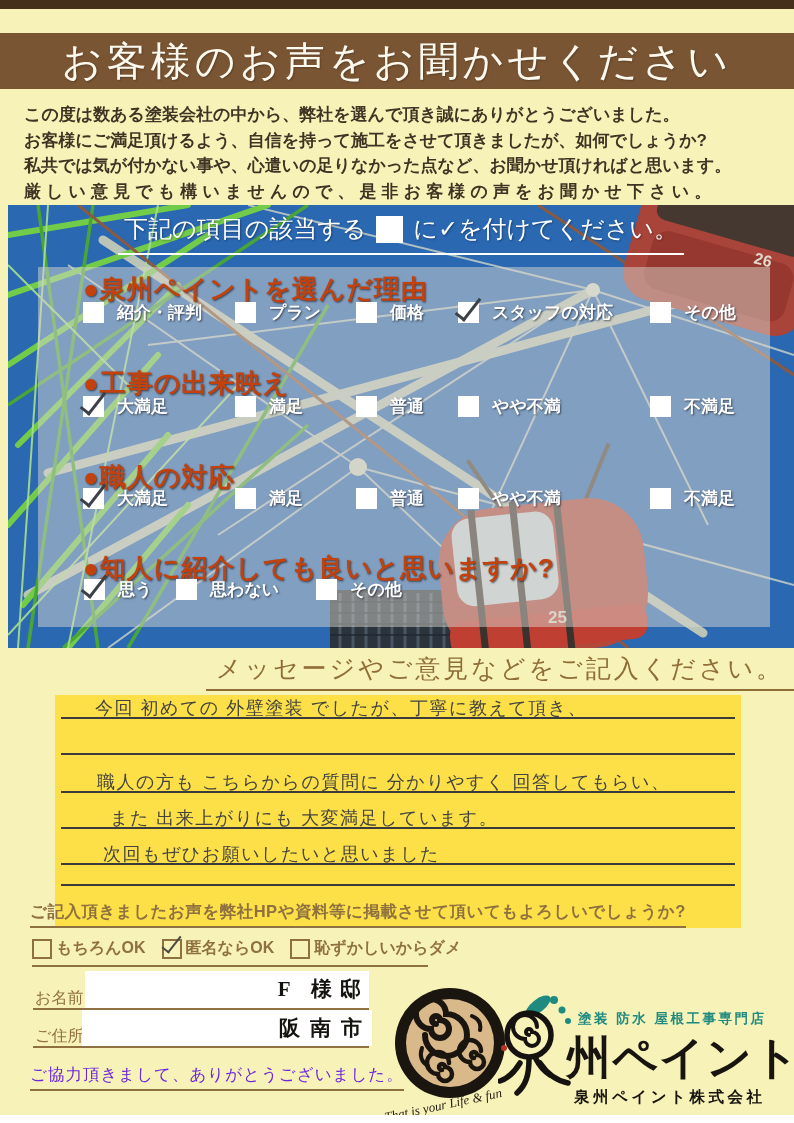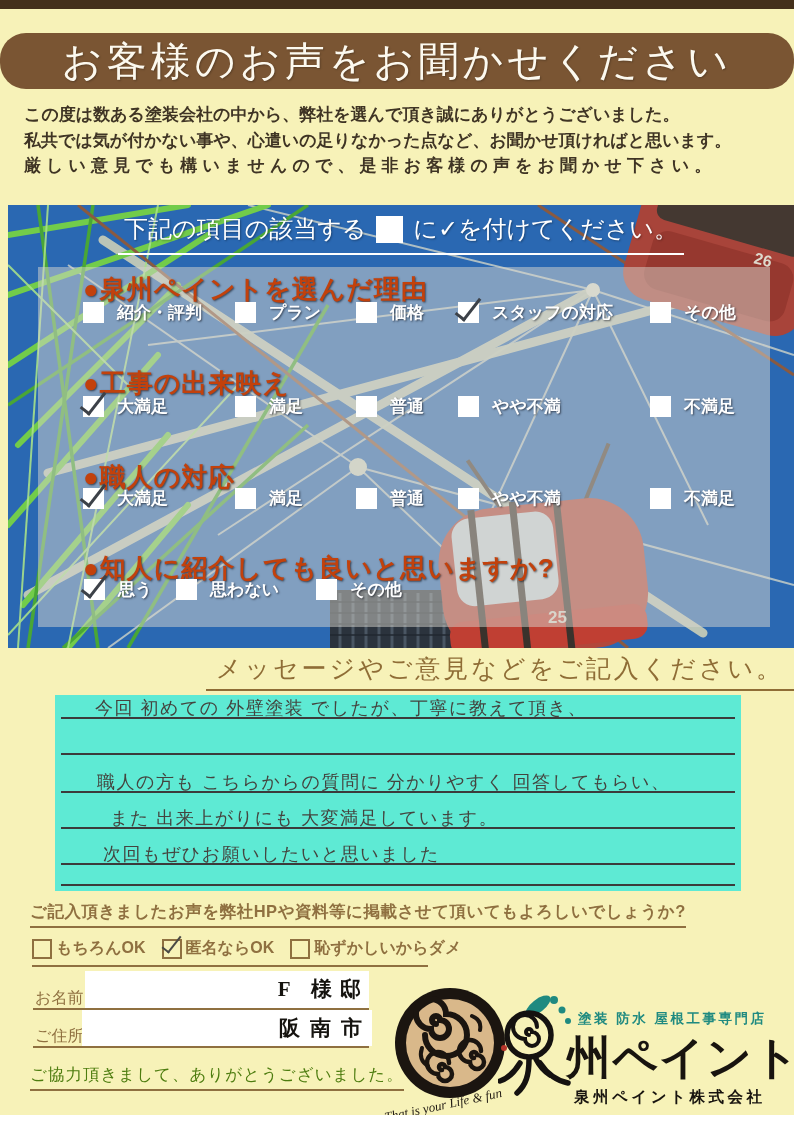--- a/index.html
+++ b/index.html
@@ -2,21 +2,21 @@
 <html><head>
 <meta charset="utf-8">
 <style>
   html,body{margin:0;padding:0;}
   .page{position:relative;width:794px;height:1123px;background:#f7f2b8;overflow:hidden;
         font-family:"Liberation Sans",sans-serif;}
   .topstrip{position:absolute;top:0;left:0;right:0;height:9px;background:#44301b;}
   .botstrip{position:absolute;left:0;right:0;bottom:0;height:8px;background:#ffffff;}
 
   .titleband{position:absolute;top:33px;left:0;right:0;height:56px;background:#7a5533;
-             display:flex;align-items:center;justify-content:center;border-radius:26px;}
+             display:flex;align-items:center;justify-content:center;}
   .titleband .t{color:#fcf9ef;font-size:40px;letter-spacing:4px;white-space:nowrap;
                 text-shadow:1px 1px 2px rgba(0,0,0,.25);}
 
   .intro{position:absolute;top:102px;left:24px;width:752px;color:#3f3424;font-weight:bold;
          font-size:17px;line-height:25.5px;white-space:nowrap;}
   .intro .l4{letter-spacing:.30em;}
 
   
   .photo{position:absolute;left:8px;top:205px;width:786px;height:443px;}
   .photo svg.bg{position:absolute;left:0;top:0;width:786px;height:443px;}
@@ -31,21 +31,21 @@
   .cb{position:relative;width:21px;height:21px;background:#fff;flex:0 0 auto;}
   .cb.checked::after{content:"";position:absolute;left:4px;top:-9px;width:9px;height:25px;
           border-right:3px solid #3c4148;border-bottom:3px solid #3c4148;transform:rotate(38deg);}
   .opt .olabel{margin-left:13px;color:#fff;font-weight:bold;font-size:17px;white-space:nowrap;
           text-shadow:1px 1px 2px rgba(15,20,30,.65);}
 
   
   .msg-heading{position:absolute;top:652px;left:0;right:0;text-align:right;}
   .msg-heading .inner{display:inline-block;color:#8f6d36;font-size:25px;letter-spacing:3px;
                       border-bottom:2px solid #8f6d36;padding:0 10px 4px;white-space:nowrap;}
-  .msg-box{position:absolute;left:55px;top:695px;width:686px;height:196px;background:#5eead4;}
+  .msg-box{position:absolute;left:55px;top:695px;width:686px;height:233px;background:#fde047;}
   .rule{position:absolute;left:6px;right:6px;height:2px;background:#3b3b3b;}
   .hw{position:absolute;color:#44443f;font-size:18px;letter-spacing:1.5px;white-space:nowrap;}
 
   
   .consent-q{position:absolute;left:30px;top:901px;}
   .consent-q .inner{display:inline-block;color:#8f7040;font-size:16.5px;font-weight:bold;
         border-bottom:2px solid #8f7040;padding-bottom:3px;letter-spacing:.5px;white-space:nowrap;}
   .consent-row{position:absolute;left:32px;top:938px;width:396px;display:flex;align-items:center;
         border-bottom:2px solid #8f7040;padding-bottom:6px;}
   .copt{display:flex;align-items:center;margin-right:16px;}
@@ -55,21 +55,21 @@
   .clabel{color:#8f7040;font-size:16px;font-weight:bold;white-space:nowrap;}
 
   .flabel{position:absolute;color:#8f7040;font-size:16px;white-space:nowrap;}
   .funder{position:absolute;height:2px;background:#8f7040;}
   .ftrace{position:absolute;border-top:2px dotted #b5ad8d;}
   .fbox{position:absolute;background:#ffffff;font-family:"Liberation Serif",serif;
         font-weight:bold;color:#15130f;white-space:nowrap;text-align:right;}
   .fbox span{display:block;}
 
   .closing{position:absolute;left:30px;top:1064px;}
-  .closing .inner{display:inline-block;color:#4d7c0f;font-size:16.5px;letter-spacing:1px;
+  .closing .inner{display:inline-block;color:#6d28d9;font-size:16.5px;letter-spacing:1px;
         border-bottom:2px solid #8f7040;padding-bottom:3px;white-space:nowrap;}
 
   
   .emblem{position:absolute;left:392px;top:986px;}
   .script-line{position:absolute;left:383px;top:1093px;width:160px;transform:rotate(-12deg);
         font-family:"Liberation Serif",serif;font-style:italic;font-size:13px;color:#231d15;white-space:nowrap;}
   .izumi{position:absolute;left:498px;top:993px;}
   .tagline{position:absolute;left:578px;top:1010px;color:#1f8a80;font-size:13.5px;font-weight:bold;
         letter-spacing:2.5px;white-space:nowrap;}
   .brand{position:absolute;left:566px;top:1028px;font-size:45px;font-weight:bold;color:#18140f;
@@ -82,20 +82,21 @@
 
 <div class="page">
   <div class="topstrip"></div>
 
   <div class="titleband">
     <span class="t">お客様のお声をお聞かせください</span>
   </div>
 
   <div class="intro">
     <div>この度は数ある塗装会社の中から、弊社を選んで頂き誠にありがとうございました。</div>
+    <div>お客様にご満足頂けるよう、自信を持って施工をさせて頂きましたが、如何でしょうか?</div>
     <div>私共では気が付かない事や、心遣いの足りなかった点など、お聞かせ頂ければと思います。</div>
     <div class="l4">厳しい意見でも構いませんので、是非お客様の声をお聞かせ下さい。</div>
   </div>
 
   <div class="photo">
     <svg class="bg" viewBox="0 0 786 443" preserveAspectRatio="none">
       <rect width="786" height="443" fill="#2a68b2"></rect>
       <g stroke="#cfd4c8" stroke-width="2" opacity="0.8">
         <line x1="585" y1="85" x2="240" y2="0"></line>
           <line x1="585" y1="85" x2="140" y2="140"></line>

